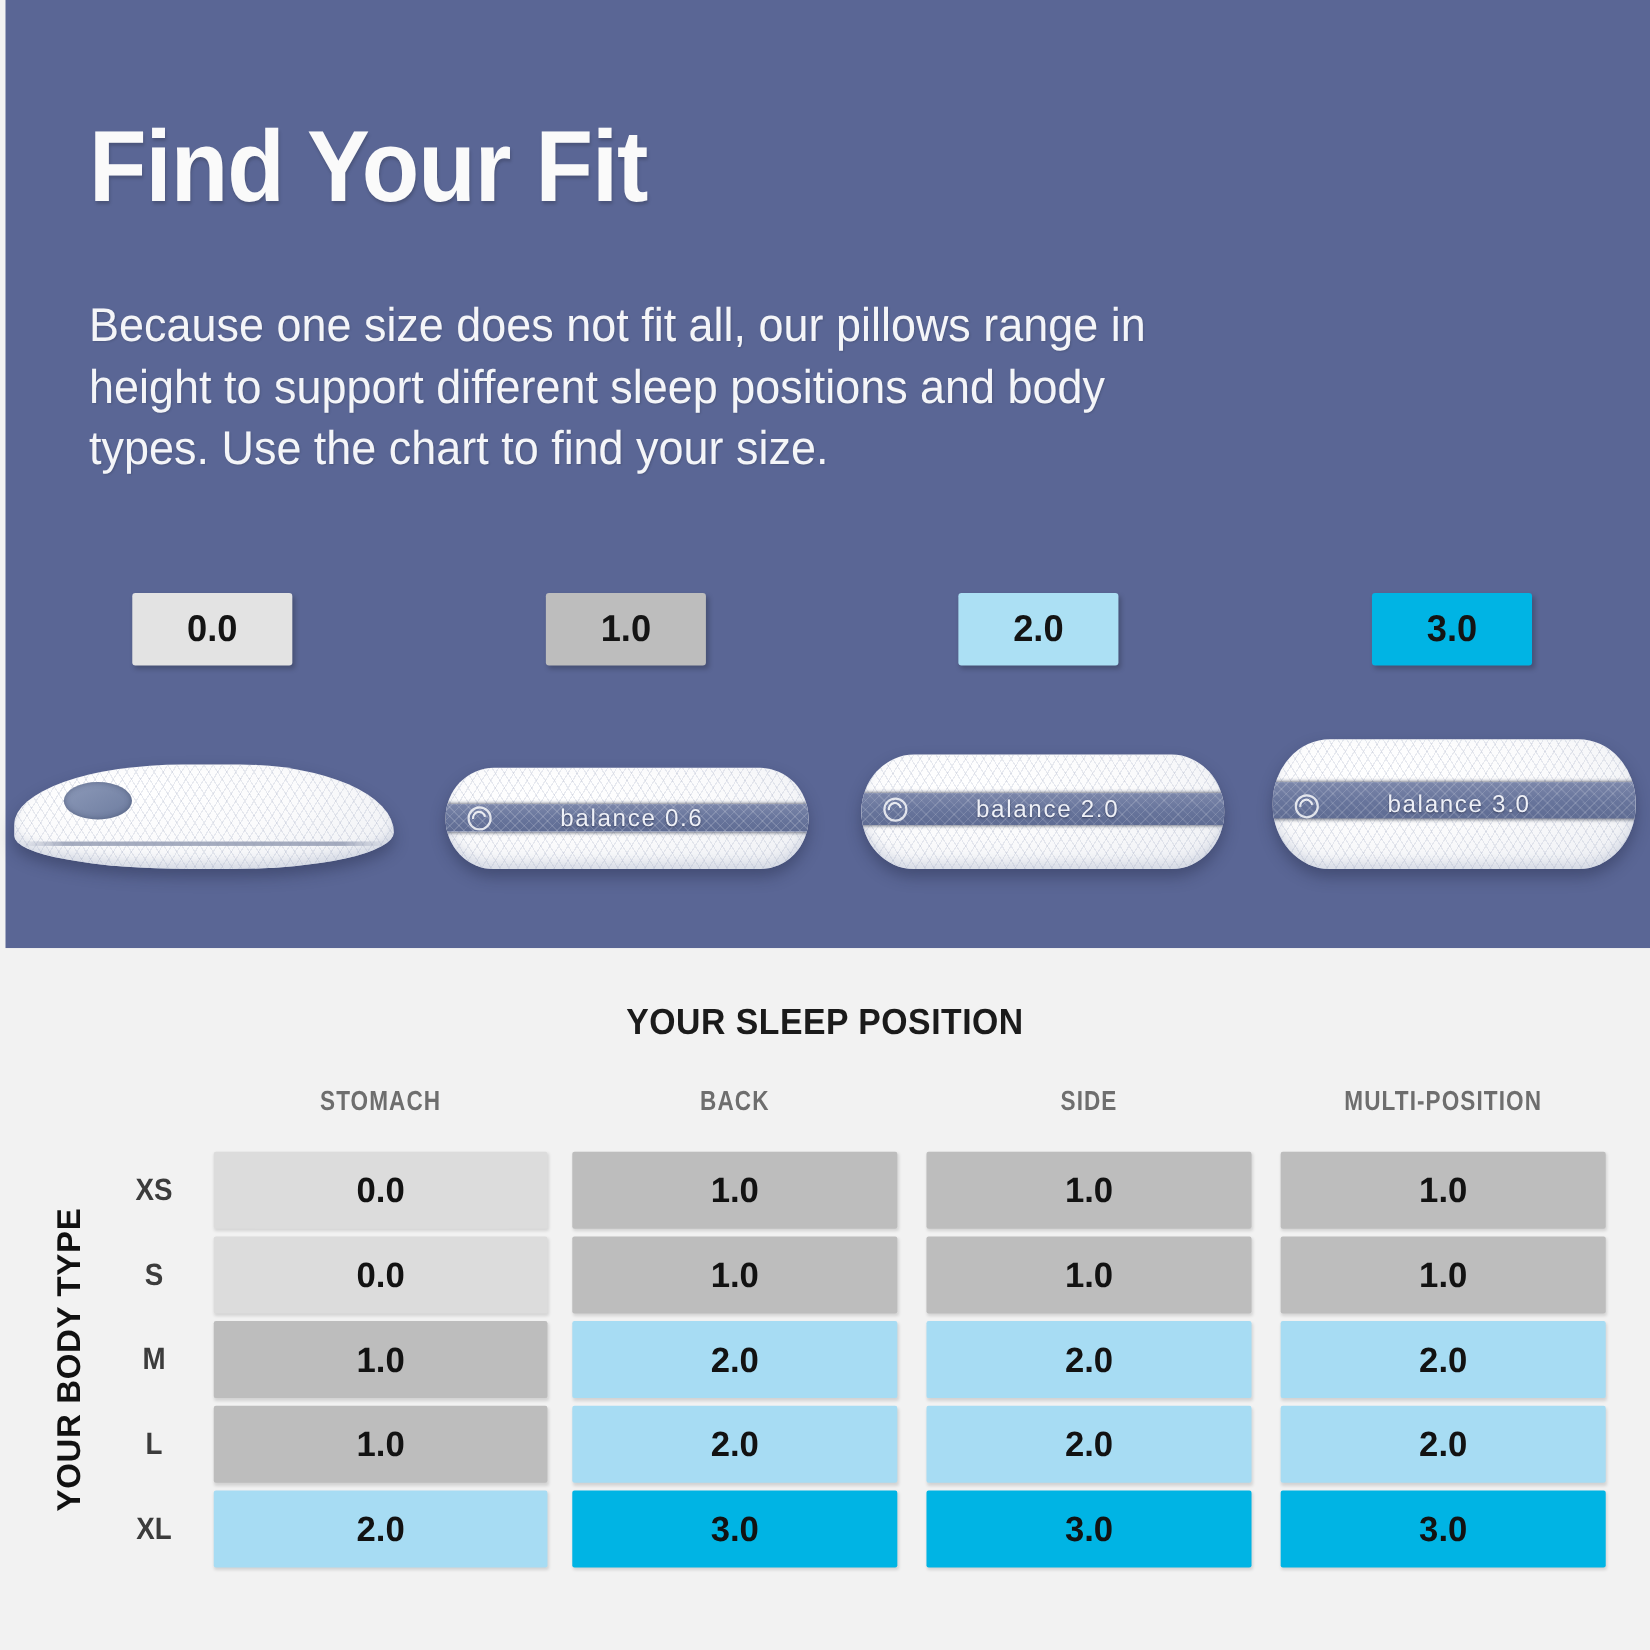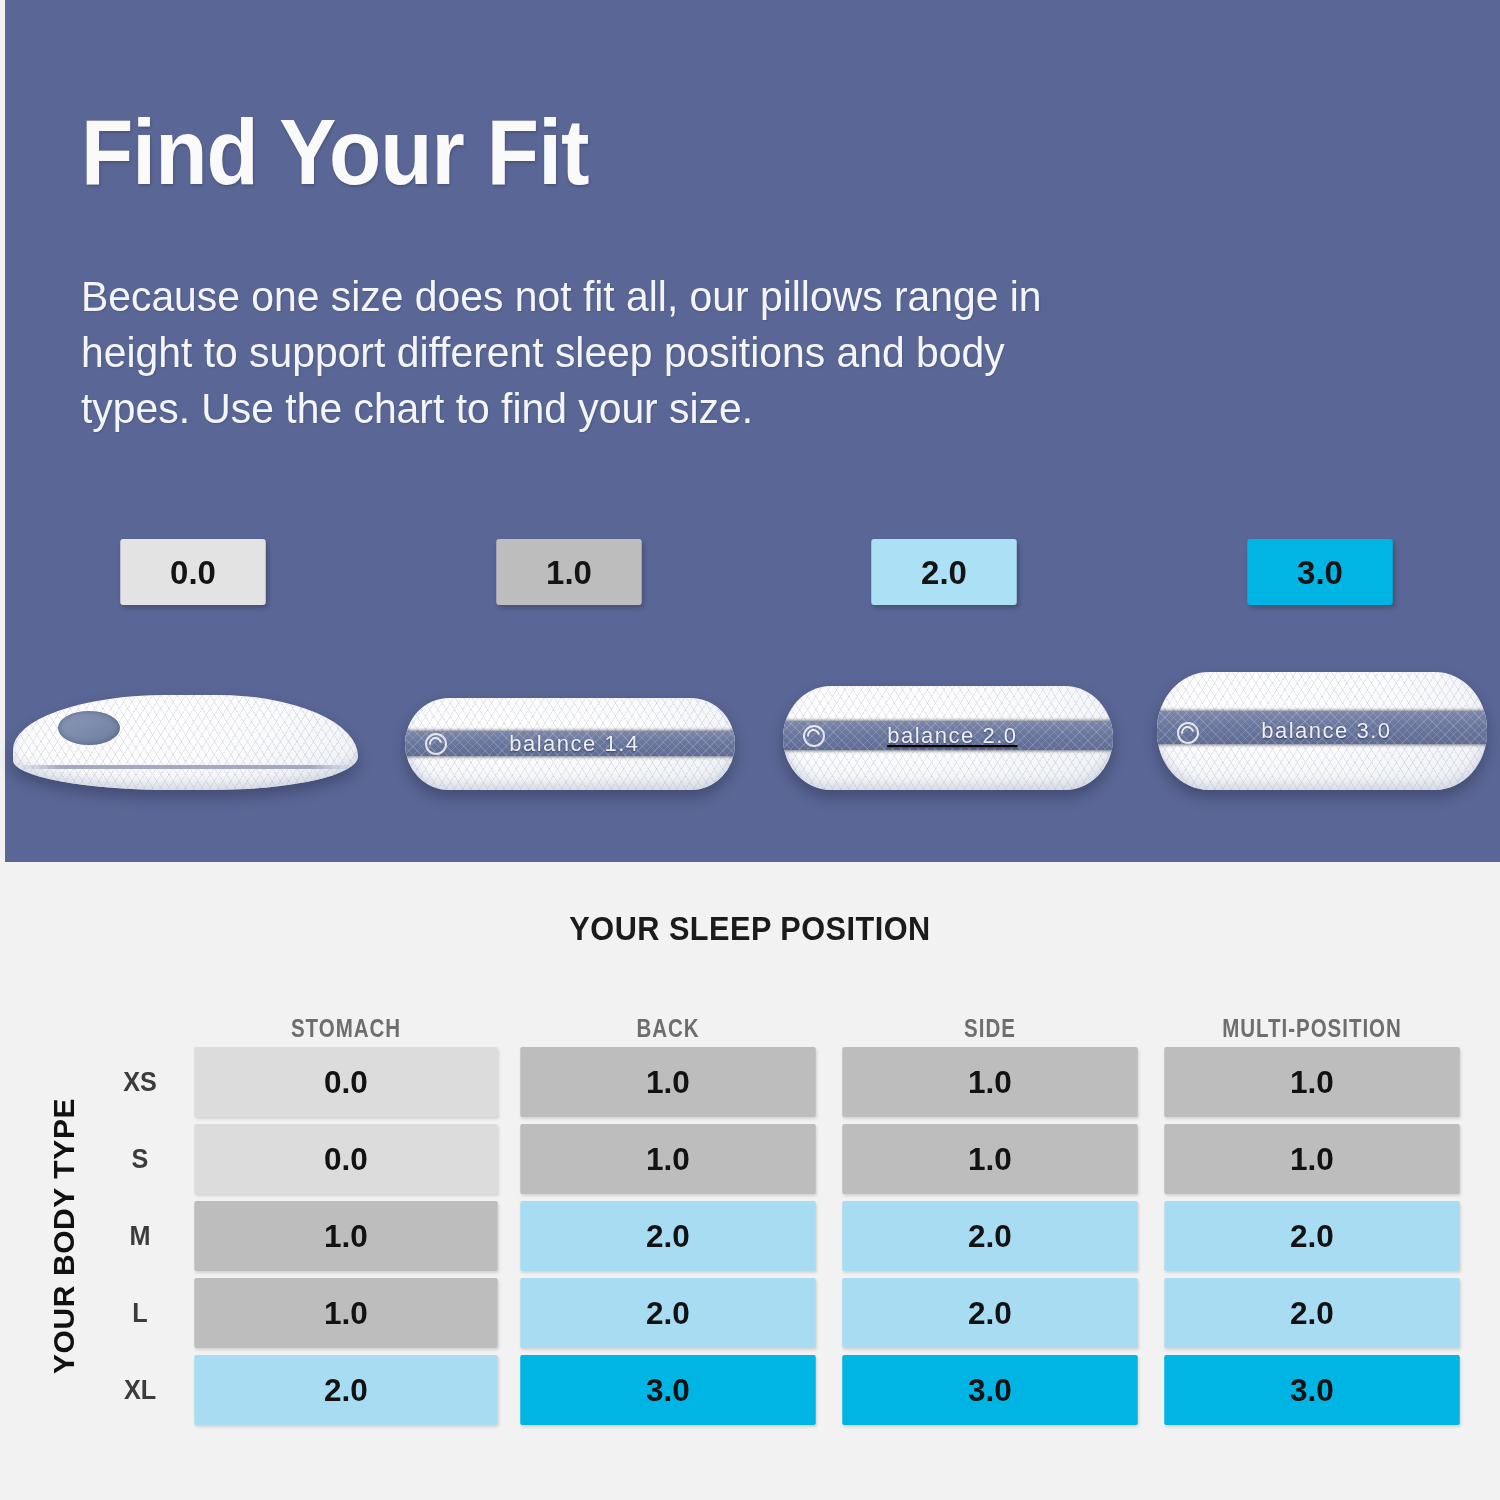--- a/index.html
+++ b/index.html
@@ -105,21 +105,21 @@
     box-shadow:0 1px 3px rgba(30,35,60,.5), 0 -1px 3px rgba(30,35,60,.45);
     z-index:4;
   }
   .gusset::before{
     content:"";position:absolute;inset:0;
     background-image:
       repeating-linear-gradient(45deg, rgba(255,255,255,.14) 0 1px, transparent 1px 6px),
       repeating-linear-gradient(-45deg, rgba(255,255,255,.14) 0 1px, transparent 1px 6px);
   }
   .p1 .gusset{top:36%;height:27%;}
-  .p2 .gusset{top:34%;height:28%;text-decoration:underline;}
+  .p2 .gusset{top:34%;height:28%;}
   .p3 .gusset{top:33%;height:28%;align-items:flex-end;}
 
   .gusset-logo{
     position:relative;z-index:5;
     margin-left:6%;
     width:22px;height:22px;border-radius:50%;
     border:2px solid rgba(255,255,255,.8);
     box-sizing:border-box;
     display:flex;align-items:center;justify-content:center;
     flex:0 0 auto;
@@ -142,21 +142,21 @@
   
   .lower{
     position:absolute;left:0;top:862px;width:1500px;height:638px;
     background:#f2f2f2;
   }
   .table-title{
     position:absolute;left:0;top:48px;width:1500px;text-align:center;
     font-weight:700;font-size:33px;letter-spacing:.5px;color:#1b1b1b;
     transform:scaleX(0.93);
   }
-  .col-heads{position:absolute;left:0;top:125px;width:1500px;height:34px;margin-top:27px;}
+  .col-heads{position:absolute;left:0;top:125px;width:1500px;height:34px;}
   .col-head{
     position:absolute;top:0;text-align:center;
     font-weight:700;font-size:25px;letter-spacing:1.2px;color:#6e6e6e;
     transform:scaleX(0.82);
   }
   .ch0{left:192px;width:308px;}
   .ch1{left:518px;width:300px;}
   .ch2{left:840px;width:300px;}
   .ch3{left:1162px;width:300px;}
 
@@ -218,21 +218,21 @@
           <div class="seam"></div>
         </div>
       </div>
 
       <div class="pillow-wrap pw1">
         <div class="pillow p1">
           <div class="gusset">
             <div class="gusset-logo">
                 <i></i>
               </div>
-            <div class="gusset-text">balance 1.4</div>
+            <div class="gusset-text">balance 0.6</div>
           </div>
         </div>
       </div>
 
       <div class="pillow-wrap pw2">
         <div class="pillow p2">
           <div class="gusset">
             <div class="gusset-logo">
                 <i></i>
               </div>

